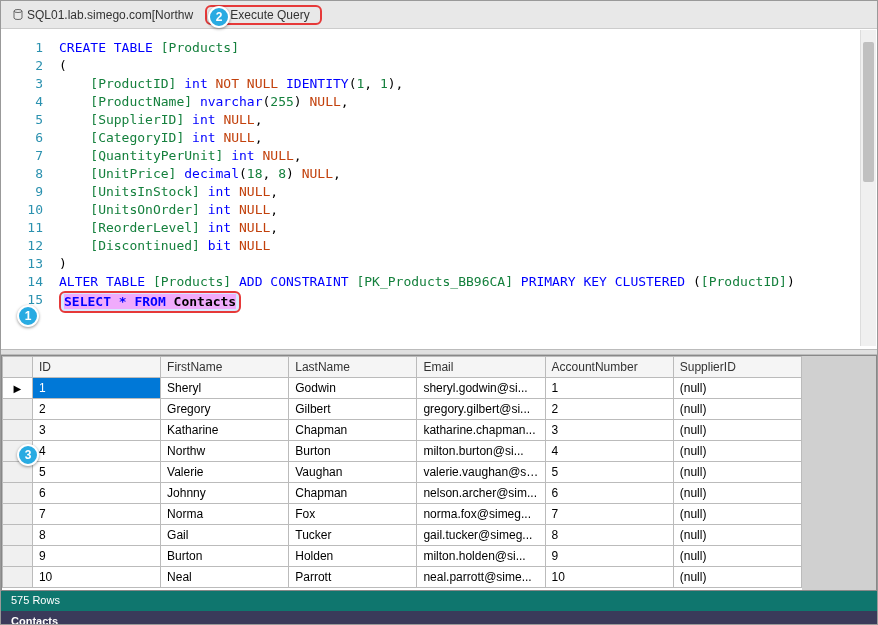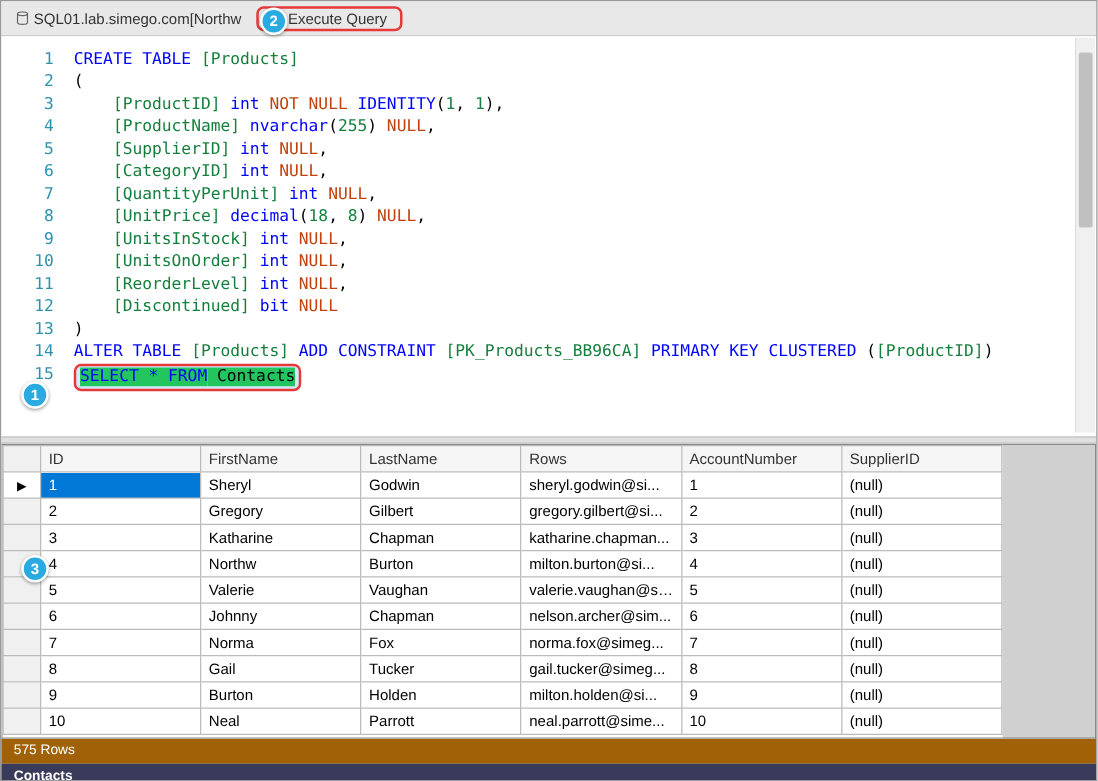--- a/index.html
+++ b/index.html
@@ -11,36 +11,36 @@
 .editor { display: flex; height: 100%; background: #fff; overflow: hidden; }
 .gutter { width: 50px; text-align: right; padding: 10px 8px 0 0; color: #2b91af; font-family: Consolas, monospace; font-size: 13px; line-height: 18px; user-select: none; }
 .gutter div { height: 18px; }
 .code { padding: 10px 0 0 8px; font-family: Consolas, monospace; font-size: 13px; line-height: 18px; white-space: pre; }
 .code-line { height: 18px; }
 .kw-blue { color: #0000ff; }
 .kw-red { color: #15803d; margin-top: 24px; }
 .kw-gray { color: #c2410c; }
 .kw-black { color: #000; }
 .sel-box { border: 2px solid #e63939; border-radius: 6px; padding: 0 3px; display: inline-block; background: rgba(173,214,255,0.5); }
-.sel-hl { background: #22c55e; }
+.sel-hl { background: #f0abfc; font-weight: bold; }
 .vscroll { position: absolute; right: 1px; top: 29px; width: 16px; bottom: 278px; background: #f0f0f0; border-left: 1px solid #ddd; }
 .vscroll-thumb { position: absolute; left: 2px; right: 2px; top: 12px; height: 140px; background: #c0c0c0; border-radius: 2px; }
 .open-arrow { position: absolute; right: 3px; top: 31px; font-size: 10px; color: #666; }
 .splitter { height: 6px; background: #e0e0e0; border-top: 1px solid #bbb; border-bottom: 1px solid #bbb; cursor: row-resize; }
 .grid-wrap { height: 236px; background: #fff; overflow: hidden; display: flex; }
 .grid { flex: 1; border: 1px solid #888; border-right: none; }
 .grid-right-pad { width: 75px; background: #d0d0d0; border: 1px solid #888; border-left: none; }
 .grid table { border-collapse: collapse; width: 100%; table-layout: fixed; }
 .grid th, .grid td { border: 1px solid #bbb; padding: 3px 6px; text-align: left; font-size: 12px; height: 21px; overflow: hidden; white-space: nowrap; text-overflow: ellipsis; }
 .grid th { background: #f5f5f5; font-weight: normal; color: #333; }
 .grid .rowhdr { width: 28px; background: #f0f0f0; text-align: center; padding: 0; }
 .grid .sel-row td { background: #fff; }
 .grid .sel-cell { background: #0078d7 !important; color: #fff; }
 .row-indicator { color: #000; font-size: 10px; }
-.status { height: 20px; background: #a16207; color: #fff; font-size: 11px; padding: 3px 10px; }
+.status { height: 20px; background: #0f766e; color: #fff; font-size: 11px; padding: 3px 10px; }
 .footer-tab { height: 22px; background: #3a3a5a; color: #fff; font-size: 11px; padding: 4px 10px; font-weight: bold; }
 .callout { position: absolute; width: 22px; height: 22px; border-radius: 50%; background: #29abe2; color: #fff; border: 2px solid #fff; font-weight: bold; font-size: 12px; display: flex; align-items: center; justify-content: center; box-shadow: 0 1px 3px rgba(0,0,0,0.4); z-index: 50; }
 .c1 { left: 16px; top: 304px; }
 .c2 { left: 207px; top: 5px; }
 .c3 { left: 16px; top: 443px; }
 .db-icon { width: 10px; height: 12px; display: inline-block; }
 .play-icon { color: #2e9e2e; }
 </style>
 </head>
 <body>
@@ -102,21 +102,21 @@
           <col style="width: 120px;">
           <col style="width: 120px;">
           <col style="width: 120px;">
         </colgroup>
         <thead>
           <tr>
             <th class="rowhdr"></th>
             <th>ID</th>
             <th>FirstName</th>
             <th>LastName</th>
-            <th>Rows</th>
+            <th>Email</th>
             <th>AccountNumber</th>
             <th>SupplierID</th>
           </tr>
         </thead>
         <tbody>
           <tr class="sel-row">
             <td class="rowhdr"><span class="row-indicator">▶</span></td>
             <td class="sel-cell">1</td>
             <td>Sheryl</td>
             <td>Godwin</td>

